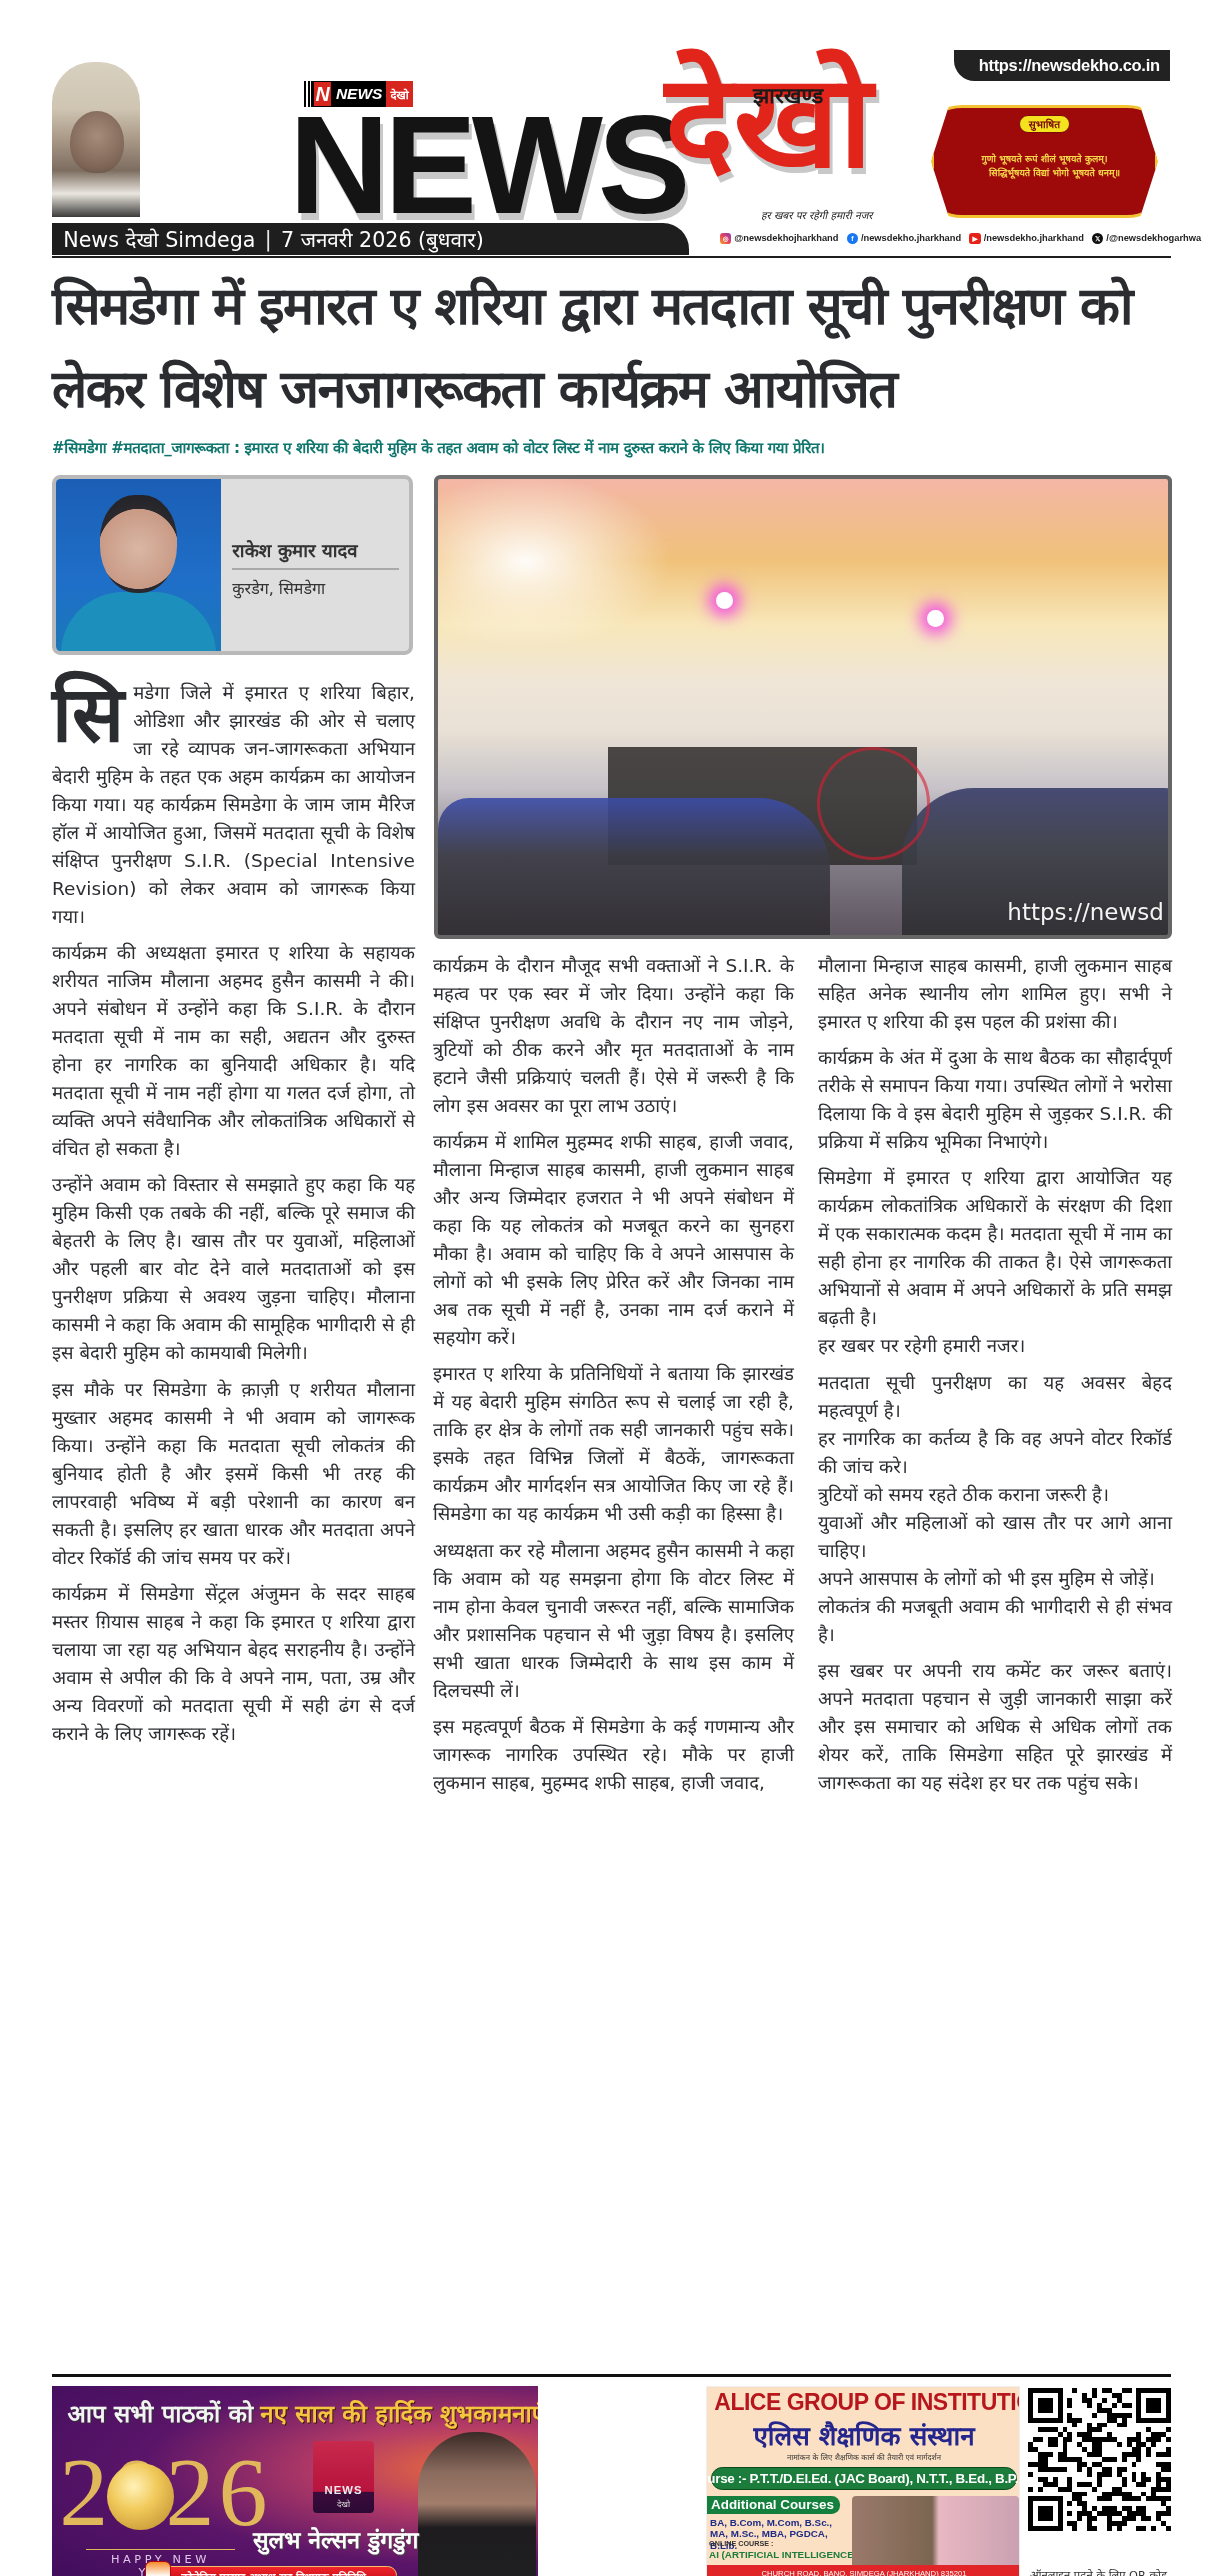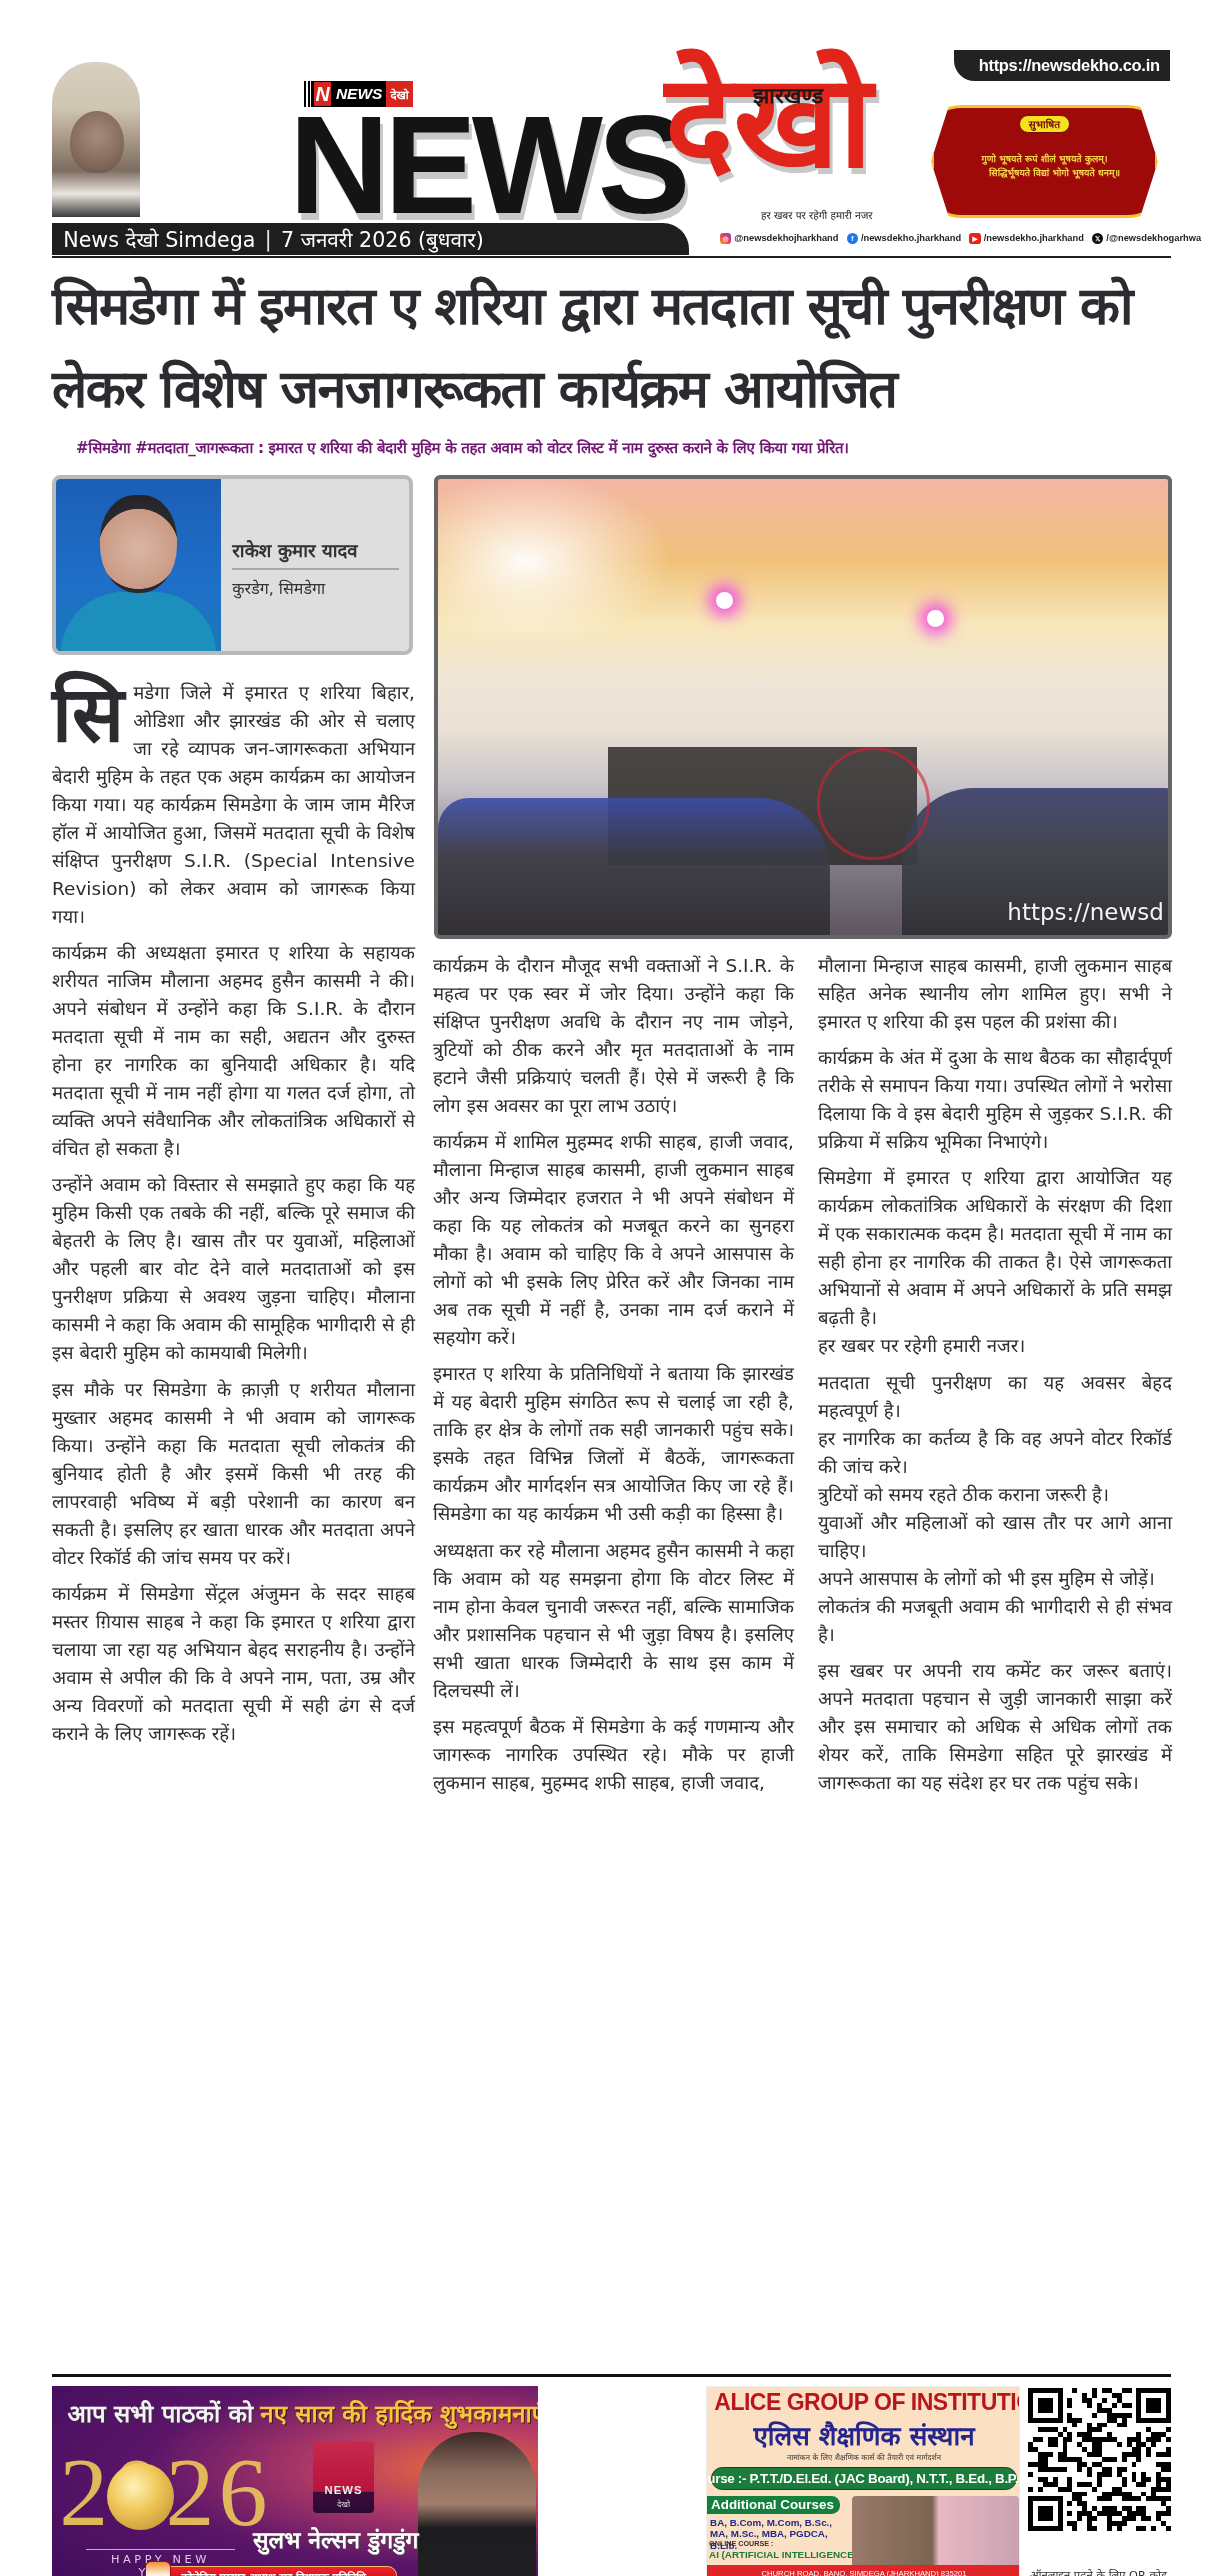--- a/index.html
+++ b/index.html
@@ -45,21 +45,21 @@
     font-size: 139px; line-height: 1; color: #141414; letter-spacing: -5.2px; transform: scaleX(1.0);
     text-shadow: 3.1px 7.2px 0 #c8c8c8;
   }
   .big-dekho {
     left: 665px; top: 57px; font-family: "DejaVu Sans", sans-serif; font-weight: bold;
     font-size: 129px; line-height: 1; color: #e1251b; text-shadow: 3.1px 6.2px 0 #c8c8c8;
   }
   .jharkhand-tag {
     left: 753px; top: 80px; font-weight: bold; font-size: 21.6px; color: #1a1a1a;
   }
-  .tagline { left: 761px; top: 208px; font-size: 10.3px; color: #222; }
+  .tagline { left: 761px; top: 208px; font-size: 10.3px; font-style: italic; color: #222; }
   .subhashit {
     left: 931px; top: 105px; width: 227px; height: 113px; background: #9e0a0a;
     border: 3.1px solid #f2c230; border-radius: 31px / 20.6px;
     clip-path: polygon(8% 0, 92% 0, 100% 50%, 92% 100%, 8% 100%, 0 50%);
     display: flex; flex-direction: column; align-items: center; padding-top: 7.2px;
   }
   .subhashit-badge {
     background: #f5e21f; color: #7a0b0b; border: 1.5px solid #7a0b0b; border-radius: 20.6px;
     font-weight: bold; font-size: 10.3px; padding: 1px 9.3px;
   }
@@ -83,21 +83,21 @@
   .soc-text { margin-right: 5.2px; }
   .masthead-rule { left: 52px; top: 256px; width: 1119px; height: 1.5px; background: #1e1e1e; }
 
   
   .headline {
     left: 52px; top: 265px; width: 1123px; font-family: "DejaVu Sans", sans-serif; font-weight: bold;
     font-size: 52px; line-height: 83px; color: #2a2c30; letter-spacing: -1.5px;
   }
   .subheadline {
     left: 52px; top: 437px; width: 1133px; font-family: "DejaVu Sans", sans-serif; font-weight: bold;
-    font-size: 15px; color: #701a75; letter-spacing: -0.3px; white-space: nowrap; margin-left: 24px;
+    font-size: 15px; color: #0f766e; letter-spacing: -0.3px; white-space: nowrap;
   }
 
   
   .author-box {
     left: 52px; top: 475px; width: 361px; height: 180px; background: #dedede;
     border: 4.1px solid #b9b9b9; border-radius: 8.2px; overflow: hidden; display: flex;
   }
   .author-photo {
     width: 165px; height: 100%; background: linear-gradient(180deg, #1b5eb5 0%, #1f6fc9 60%, #1a78b8 100%); position: relative;
   }

